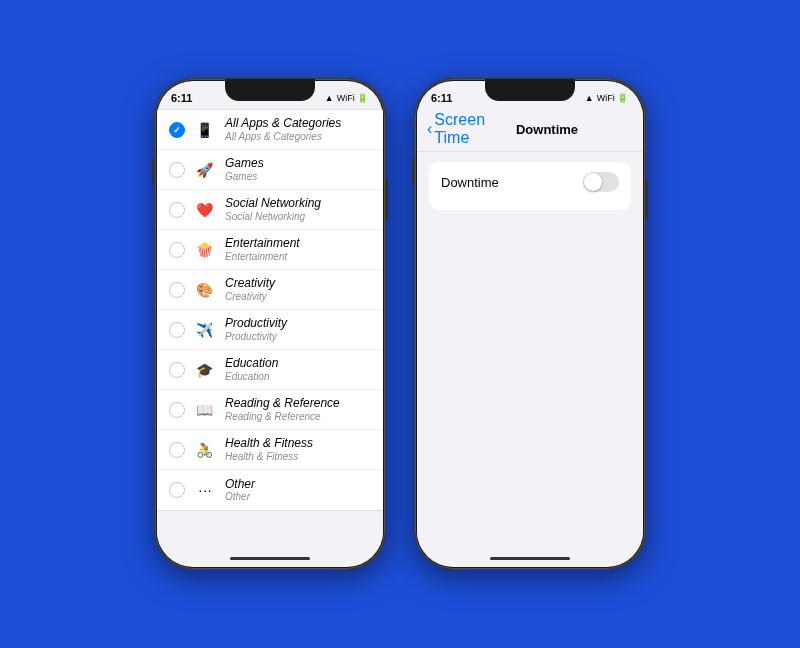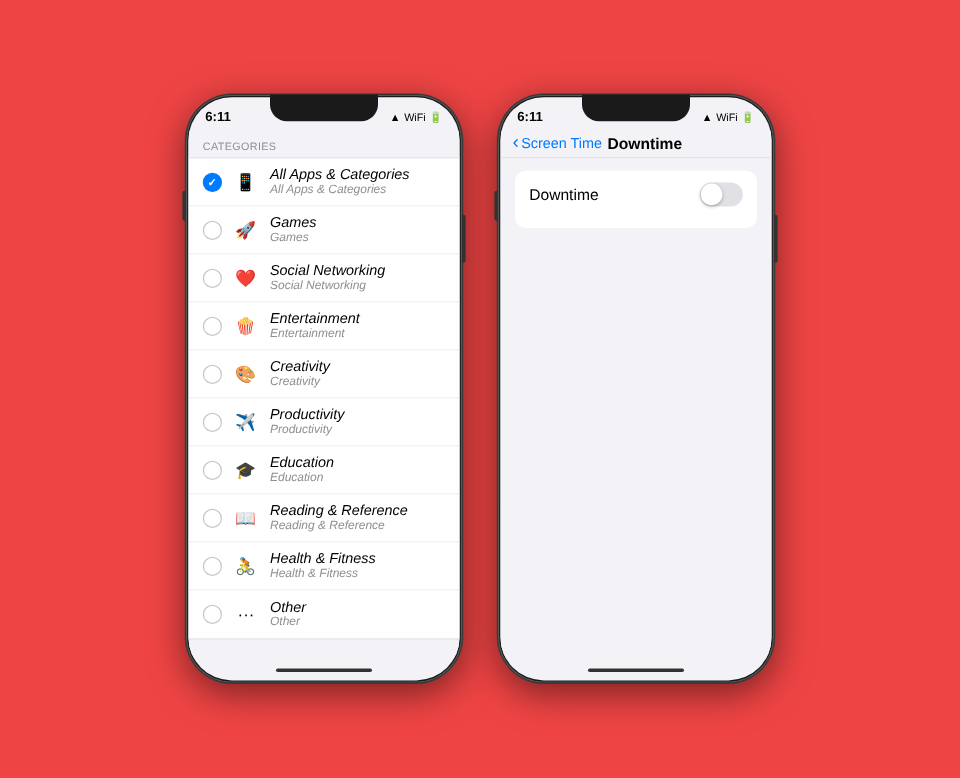--- a/index.html
+++ b/index.html
@@ -12,21 +12,21 @@
       height: 648px;
       font-family: -apple-system, 'SF Pro Text', 'Helvetica Neue', sans-serif;
     }
     .scene {
       display: flex;
       gap: 30px;
       align-items: center;
       justify-content: center;
       width: 100%;
       height: 100%;
-      background: #ef4444;
+      background: #1d4ed8;
     }
 
     
     .phone {
       width: 230px;
       height: 490px;
       background: #1a1a1a;
       border-radius: 38px;
       padding: 2px;
       box-shadow: 0 0 0 1px #3a3a3a, 0 8px 30px rgba(0,0,0,0.5), inset 0 0 0 1px #555;
@@ -83,21 +83,21 @@
     .nav-bar {
       display: flex;
       justify-content: space-between;
       align-items: center;
       padding: 2px 10px 4px;
       background: rgba(242,242,247,0.95);
       border-bottom: 1px solid #e0e0e5;
     }
     .nav-back {
       color: #007aff;
-      font-size: 12px;
+      font-size: 16px;
       display: flex;
       align-items: center;
       gap: 2px;
     }
     .nav-back::before {
       content: '‹';
       font-size: 16px;
       line-height: 1;
     }
     .nav-title {
@@ -290,21 +290,20 @@
           <span class="status-time">6:11</span>
           <div class="status-icons">
             <span>▲</span>
             <span>WiFi</span>
             <span>🔋</span>
           </div>
         </div>
 
 
         <div class="screen-content">
-          <div class="section-header">CATEGORIES</div>
           <div class="list" id="categories-list">
           <div class="list-item">
                 <div class="item-checkbox checked"></div>
                 <div class="item-icon">📱</div>
                 <div class="item-text">
                   <div class="item-name">All Apps &amp; Categories</div>
                   <div class="item-sub">All Apps &amp; Categories</div>
                 </div>
               </div>
               <div class="list-item">

